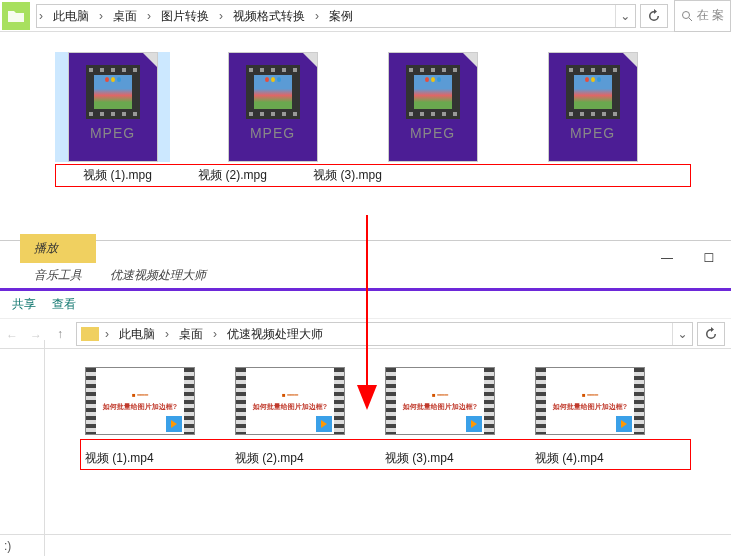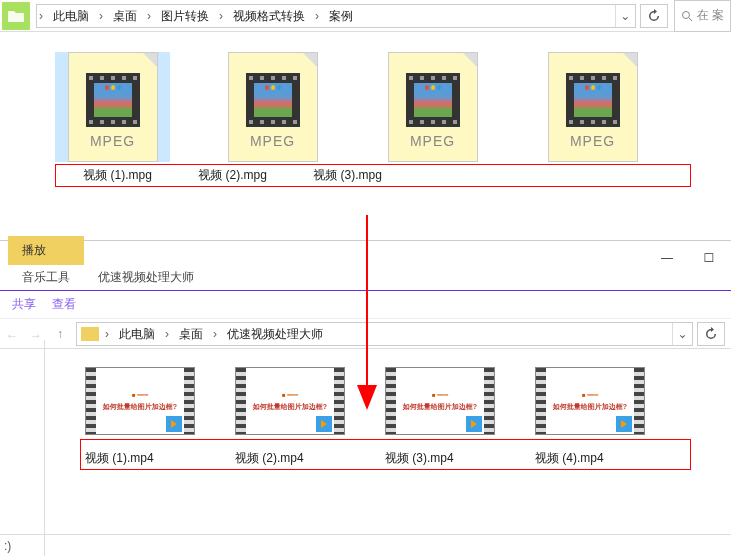--- a/index.html
+++ b/index.html
@@ -13,46 +13,46 @@
 .chev { color: #666; padding: 0 2px; }
 .bc-dd { width: 20px; text-align: center; color: #666; border-left: 1px solid #ddd; height: 22px; line-height: 22px; }
 .refresh-btn { width: 28px; height: 24px; border: 1px solid #ccc; display: flex; align-items: center; justify-content: center; margin-right: 6px; cursor: pointer; }
 .search-box { display: flex; align-items: center; height: 32px; border: 1px solid #ccc; padding: 0 6px; color: #888; gap: 4px; }
 
 
 .file-area { padding: 20px 40px 10px 55px; background: #fff; }
 .file-row { display: flex; gap: 45px; }
 .file-item { display: flex; flex-direction: column; align-items: center; width: 115px; cursor: pointer; }
 .file-item.selected { background: #cce8ff; }
-.mpeg-icon { width: 90px; height: 110px; border: 1px solid #ccc; background: #fef9c3; position: relative; display: flex; flex-direction: column; align-items: center; padding-top: 12px; }
+.mpeg-icon { width: 90px; height: 110px; border: 1px solid #ccc; background: #4c1d95; position: relative; display: flex; flex-direction: column; align-items: center; padding-top: 4px; }
 .mpeg-icon .corner { position: absolute; right: 0; top: 0; width: 0; height: 0; border-top: 14px solid #ddd; border-left: 14px solid transparent; }
 .film-strip { width: 54px; height: 54px; background: #333; display: flex; flex-direction: column; justify-content: space-between; padding: 3px 0; position: relative; margin-top: 8px; }
 .film-holes { display: flex; justify-content: space-between; padding: 0 3px; }
 .film-holes span { width: 4px; height: 4px; background: #999; }
 .film-frame { background: linear-gradient(180deg, #5b9bd5 40%, #e06666 60%, #6aa84f 80%); height: 34px; margin: 0 8px; position: relative; }
 .balloons { position: absolute; top: 2px; left: 50%; transform: translateX(-50%); display: flex; gap: 2px; }
 .balloons span { width: 4px; height: 5px; border-radius: 50%; }
 .mpeg-label { font-size: 14px; color: #888; letter-spacing: 1px; margin-top: 6px; }
 .file-name { margin-top: 6px; color: #222; }
 .red-box1 { border: 1px solid red; padding: 2px 4px; margin-top: 2px; display: flex; }
 .red-box1 .file-name { margin-top: 0; width: 115px; text-align: center; }
 
 
 .window2 { position: absolute; top: 240px; left: 0; right: 0; bottom: 0; border-top: 1px solid #ccc; background: #fff; }
-.ribbon { display: flex; align-items: flex-end; height: 50px; border-bottom: 1px solid #6d28d9; padding-left: 8px; }
+.ribbon { display: flex; align-items: flex-end; height: 50px; border-bottom: 3px solid #6d28d9; padding-left: 20px; font-style: italic; }
 .ribbon-tab { padding: 6px 14px; color: #333; cursor: pointer; }
 .ribbon-tab.active { background: #f0d060; }
 .ribbon-context { padding: 4px 10px; color: #444; margin-left: 4px; }
 .ribbon-below { padding: 4px 14px; color: #444; }
 .ribbon-group { display: flex; flex-direction: column; }
 .win-btns { position: absolute; right: 8px; top: 248px; display: flex; gap: 14px; }
 .win-btn { width: 28px; height: 20px; display: flex; align-items: center; justify-content: center; color: #333; cursor: pointer; }
 
 .toolbar2 { display: flex; align-items: center; height: 28px; padding: 0 8px; gap: 8px; border-bottom: 1px solid #eee; }
-.toolbar2 .tbtn { color: #8b5cf6; cursor: pointer; padding: 2px 4px; }
+.toolbar2 .tbtn { color: #0f766e; cursor: pointer; padding: 2px 4px; }
 
 .nav2 { display: flex; align-items: center; height: 30px; border-bottom: 1px solid #ddd; }
 .nav-arrow { width: 24px; height: 24px; display: flex; align-items: center; justify-content: center; color: #888; cursor: pointer; }
 .nav-arrow.disabled { color: #ccc; }
 .folder-small { width: 18px; height: 14px; background: #f0d060; margin: 0 4px; }
 
 .file-area2 { padding: 18px 40px 10px 80px; position: relative; }
 .file-row2 { display: flex; gap: 30px; }
 .file-item2 { display: flex; flex-direction: column; align-items: center; width: 120px; cursor: pointer; }
 .vid-thumb { width: 110px; height: 68px; border: 1px solid #888; background: #fff; position: relative; display: flex; flex-direction: column; align-items: center; justify-content: center; }

